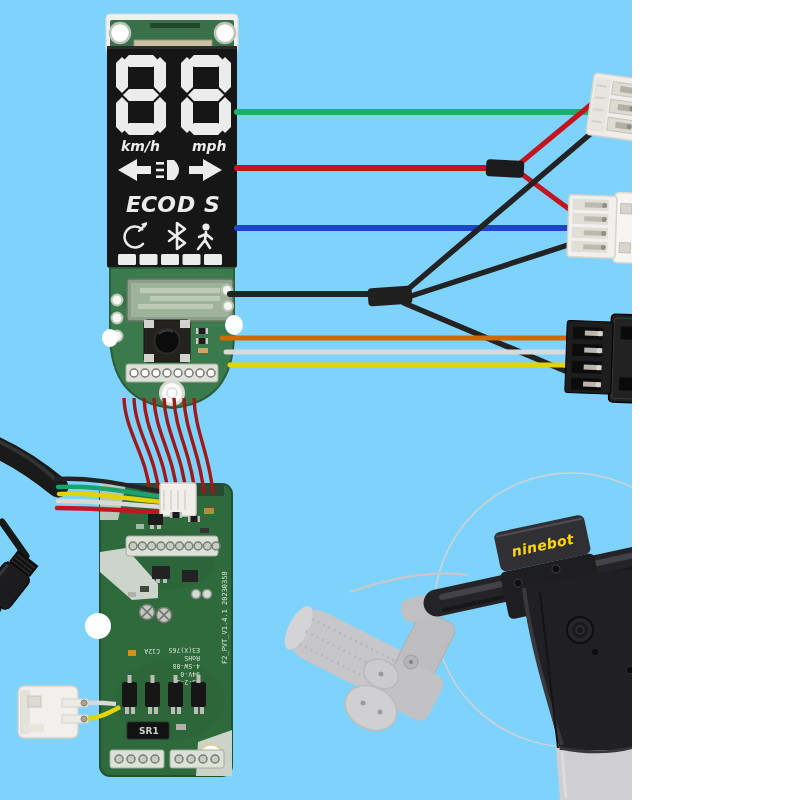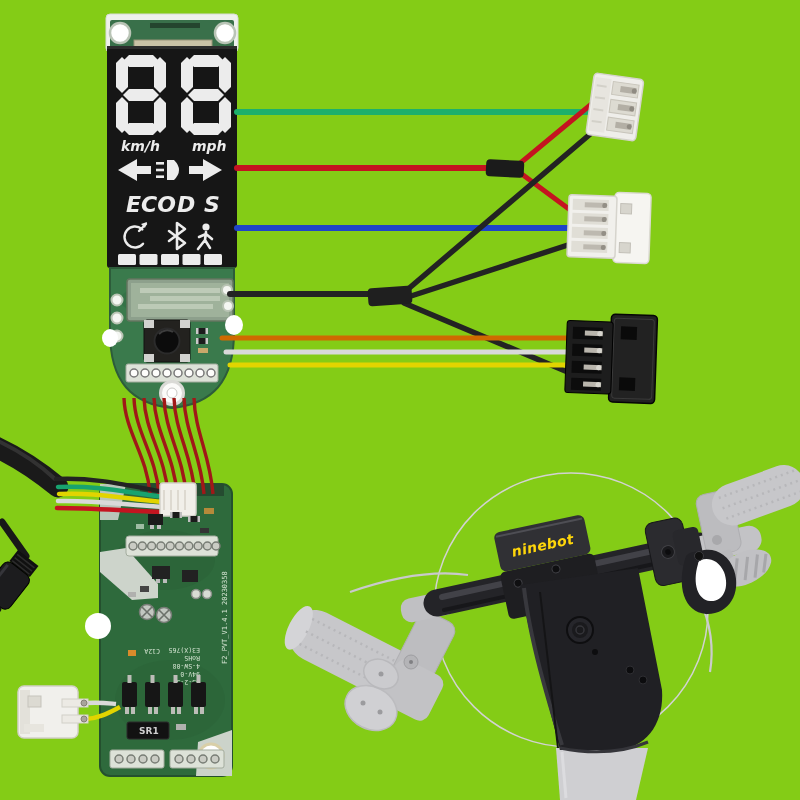--- a/index.html
+++ b/index.html
@@ -1,16 +1,16 @@
 <!DOCTYPE html>
 <html><head>
 <meta charset="utf-8">
 <style>
   html,body{margin:0;padding:0;background:#fff;}
-  .stage{width:800px;height:800px;position:relative;background:#84cc16;overflow:hidden;}
+  .stage{width:632px;height:800px;position:relative;background:#7dd3fc;overflow:hidden;}
   svg{display:block;}
   text{font-family:"DejaVu Sans",sans-serif;}
   .seg7{fill:#ececec;}
   .disp-label{font-style:italic;font-weight:bold;fill:#ececec;}
   .mode{font-style:italic;font-weight:bold;fill:#ececec;font-size:22px;}
   .silk{font-family:"DejaVu Sans Mono",monospace;fill:#d4e4d2;}
   .brand{font-style:italic;font-weight:bold;letter-spacing:.4px;}
 </style>
 </head>
 <body>

